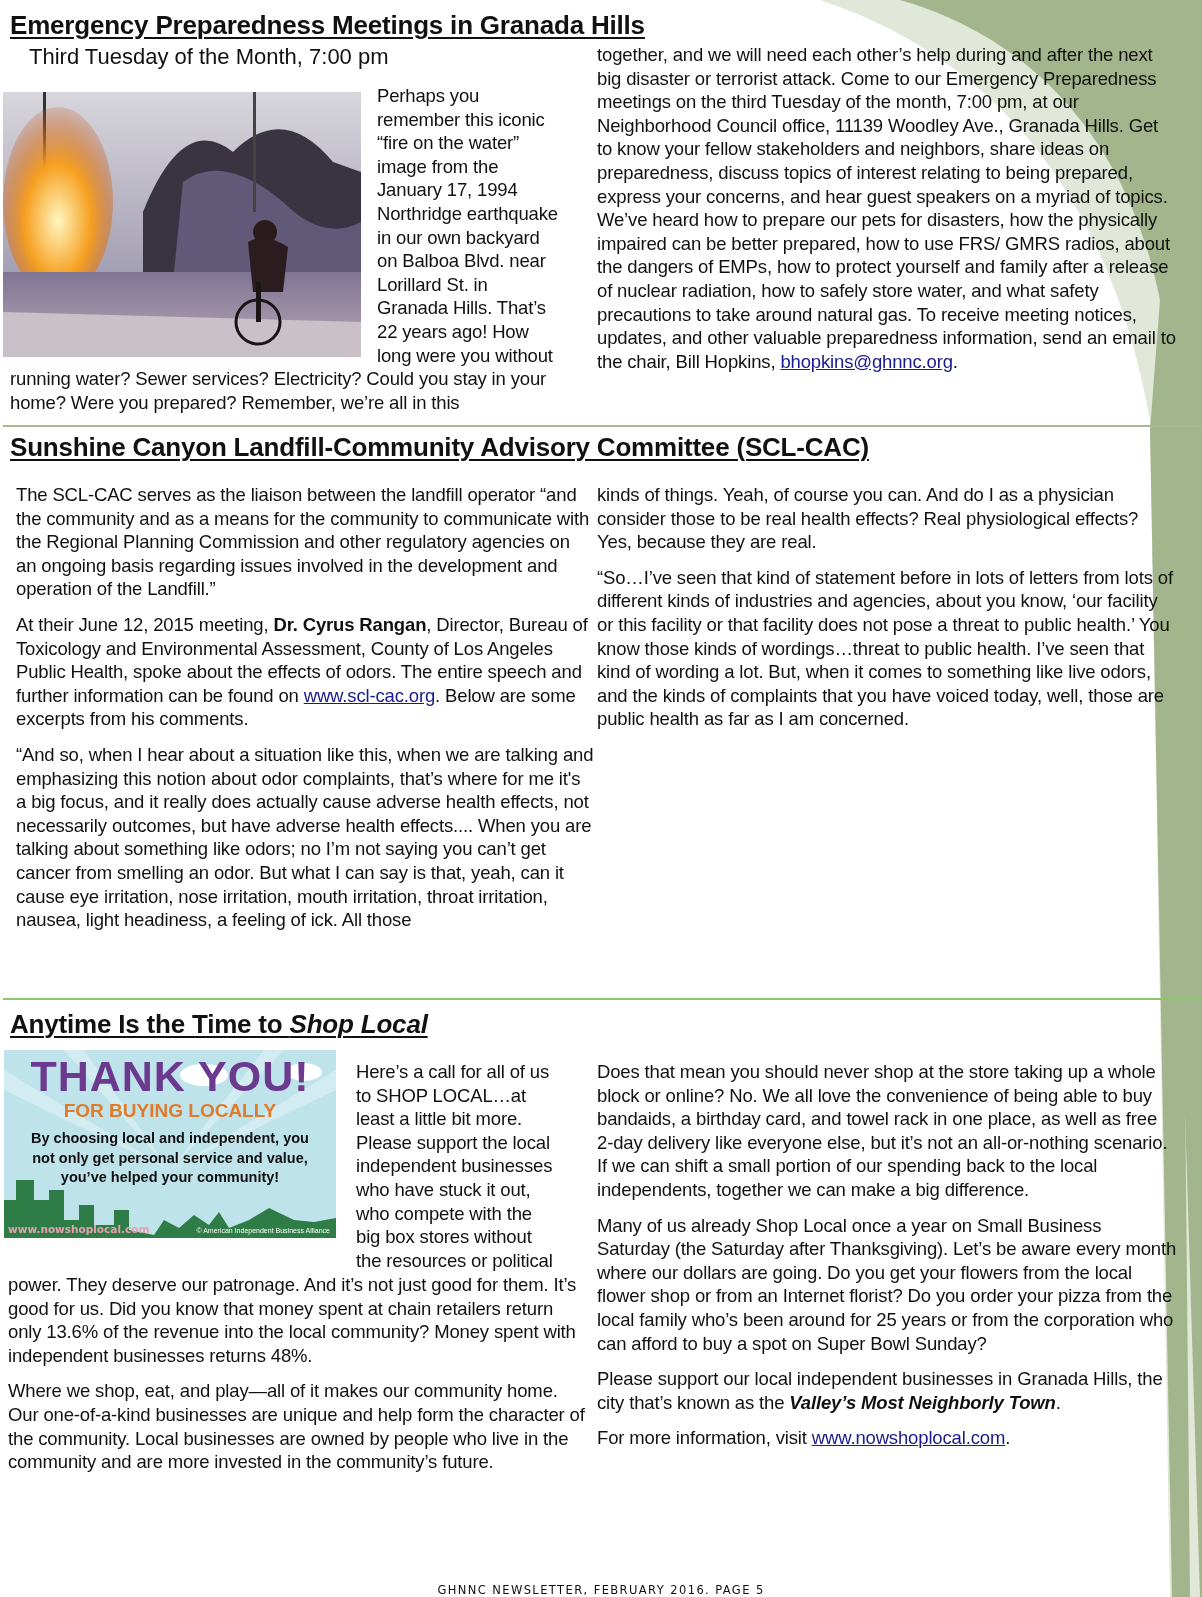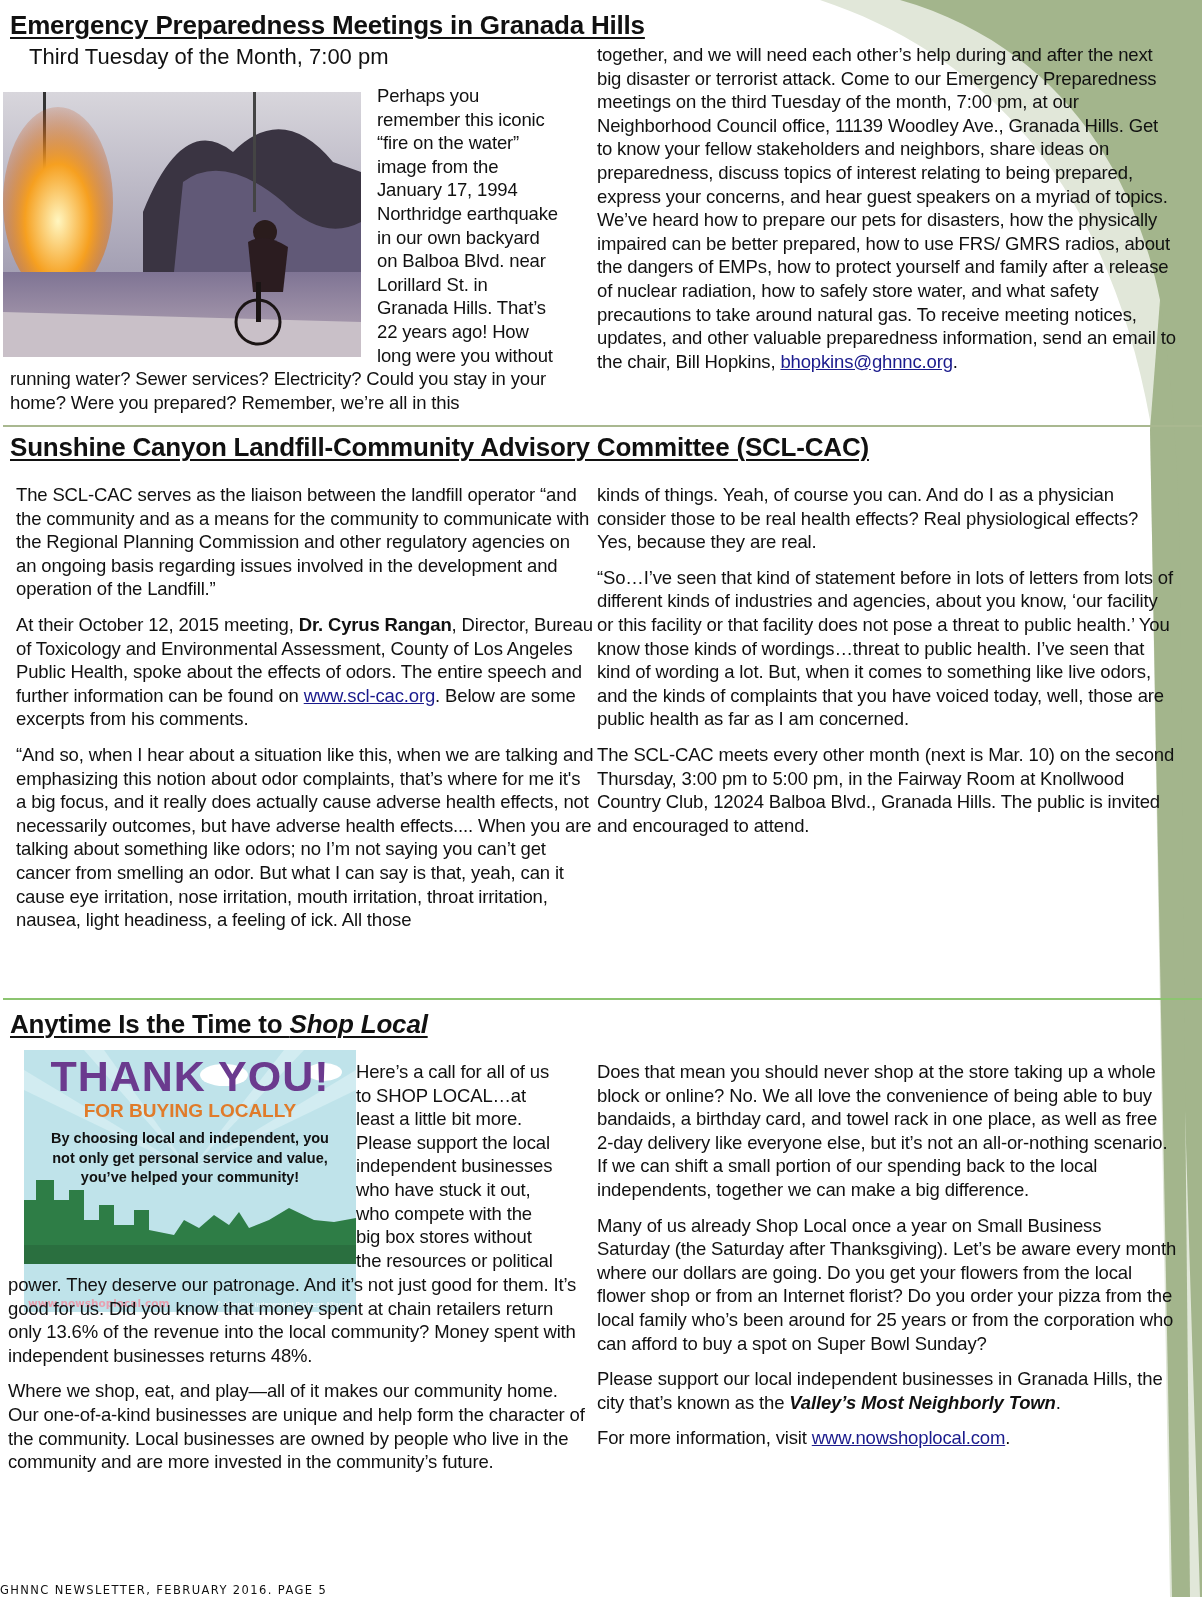--- a/index.html
+++ b/index.html
@@ -15,21 +15,21 @@
     font-weight: bold; font-size: 26px; text-decoration: underline;
     text-decoration-thickness: 2px; text-underline-offset: 3px; white-space: nowrap;
     letter-spacing: -0.2px;
   }
   .body-text { font-size: 18.5px; line-height: 23.6px; letter-spacing: -0.15px; }
   .body-text p { margin: 0 0 12px 0; }
   a.link { color: #1a1a8c; text-decoration: underline; text-align: center; }
   .rule { position: absolute; height: 2px; z-index: 1; }
   .photo { position: absolute; z-index: 1; overflow: hidden; }
   .footer {
-    position: absolute; left: 0; width: 1202px; top: 1583px; text-align: left;
+    position: absolute; left: 0; width: 1202px; top: 1583px; text-align: center;
     font-family: "DejaVu Sans", sans-serif; font-size: 11.5px; letter-spacing: 1.4px; color: #111; z-index: 1;
   }
   .ad-title { position: absolute; left: 0; width: 100%; text-align: center; font-weight: bold; }
 </style>
 </head>
 <body>
 
 <svg id="bg-decor" viewBox="0 0 1202 1597" preserveAspectRatio="none">
   <path d="M820,0 C1000,60 1110,200 1150,420 L1170,1597 L1202,1597 L1202,0 Z" fill="#e1e7d9"></path>
   <path d="M900,0 C1040,40 1130,150 1160,300 L1200,1597 L1202,1597 L1202,0 Z" fill="#a3b58c"></path>
@@ -90,35 +90,34 @@
 <div class="layer body-text" style="left:597px; top:43px; width:580px;">
   <span>together, and we will need each other’s help during and after the next big disaster or terrorist attack. Come to our Emergency Preparedness meetings on the third Tuesday of the month, 7:00 pm, at our Neighborhood Council office, 11139 Woodley Ave., Granada Hills. Get to know your fellow stakeholders and neighbors, share ideas on preparedness, discuss topics of interest relating to being prepared, express your concerns, and hear guest speakers on a myriad of topics. We’ve heard how to prepare our pets for disasters, how the physically impaired can be better prepared, how to use FRS/ GMRS radios, about the dangers of EMPs, how to protect yourself and family after a release of nuclear radiation, how to safely store water, and what safety precautions to take around natural gas. To receive meeting notices, updates, and other valuable preparedness information, send an email to the chair, Bill Hopkins, </span><a class="link">bhopkins@ghnnc.org</a><span>.</span>
 </div>
 
 <div class="rule" style="left:3px; top:425px; width:1199px; background:#a9b890;"></div>
 
 <div class="layer h1" style="left:10px; top:432px;">Sunshine Canyon Landfill-Community Advisory Committee (SCL-CAC)</div>
 
 <div class="layer body-text" style="left:16px; top:483px; width:578px;">
   <p>The SCL-CAC serves as the liaison between the landfill operator “and the community and as a means for the community to communicate with the Regional Planning Commission and other regulatory agencies on an ongoing basis regarding issues involved in the development and operation of the Landfill.”</p>
-  <p><span>At their October 12, 2015 meeting, </span><b>Dr. Cyrus Rangan</b><span>, Director, Bureau of Toxicology and Environmental Assessment, County of Los Angeles Public Health, spoke about the effects of odors. The entire speech and further information can be found on </span><a class="link">www.scl-cac.org</a><span>. Below are some excerpts from his comments.</span></p>
+  <p><span>At their June 12, 2015 meeting, </span><b>Dr. Cyrus Rangan</b><span>, Director, Bureau of Toxicology and Environmental Assessment, County of Los Angeles Public Health, spoke about the effects of odors. The entire speech and further information can be found on </span><a class="link">www.scl-cac.org</a><span>. Below are some excerpts from his comments.</span></p>
   <p>“And so, when I hear about a situation like this, when we are talking and emphasizing this notion about odor complaints, that’s where for me it's a big focus, and it really does actually cause adverse health effects, not necessarily outcomes, but have adverse health effects.... When you are talking about something like odors; no I’m not saying you can’t get cancer from smelling an odor. But what I can say is that, yeah, can it cause eye irritation, nose irritation, mouth irritation, throat irritation, nausea, light headiness, a feeling of ick. All those</p>
 </div>
 
 <div class="layer body-text" style="left:597px; top:483px; width:580px;">
   <p>kinds of things. Yeah, of course you can. And do I as a physician consider those to be real health effects? Real physiological effects? Yes, because they are real.</p>
   <p>“So…I’ve seen that kind of statement before in lots of letters from lots of different kinds of industries and agencies, about you know, ‘our facility or this facility or that facility does not pose a threat to public health.’ You know those kinds of wordings…threat to public health. I’ve seen that kind of wording a lot. But, when it comes to something like live odors, and the kinds of complaints that you have voiced today, well, those are public health as far as I am concerned.</p>
-  <p>The SCL-CAC meets every other month (next is Mar. 10) on the second Thursday, 3:00 pm to 5:00 pm, in the Fairway Room at Knollwood Country Club, 12024 Balboa Blvd., Granada Hills. The public is invited and encouraged to attend.</p>
 </div>
 
 <div class="rule" style="left:3px; top:998px; width:1199px; background:#8cc470;"></div>
 
 <div class="layer h1" style="left:10px; top:1009px;"><span>Anytime Is the Time to </span><i>Shop Local</i></div>
 
-<div class="photo" style="left:24px; top:1050px; width:332px; height:262px; background:#bfe3ea;">
+<div class="photo" style="left:4px; top:1050px; width:332px; height:188px; background:#bfe3ea;">
   <svg width="332" height="214" viewBox="0 0 332 214" style="position:absolute;left:0;top:0;">
     <g fill="#d7eff3" opacity="0.8">
       <path d="M166,120 L0,20 L0,40 Z"></path>
         <path d="M166,120 L332,20 L332,40 Z"></path>
         <path d="M166,120 L60,0 L80,0 Z"></path>
         <path d="M166,120 L260,0 L280,0 Z"></path>
     </g>
     <ellipse cx="200" cy="25" rx="24" ry="11" fill="#ffffff"></ellipse>
     <ellipse cx="300" cy="22" rx="18" ry="9" fill="#ffffff"></ellipse>
     <path d="M0,214 L0,150 L12,150 L12,130 L30,130 L30,150 L45,150 L45,140 L60,140 L60,170 L75,170 L75,155 L90,155 L90,175 L110,175 L110,160 L125,160 L125,180 L150,185 L160,170 L175,178 L190,165 L205,175 L215,162 L225,178 L245,170 L265,158 L290,170 L310,172 L332,168 L332,214 Z" fill="#2e7d46"></path>

